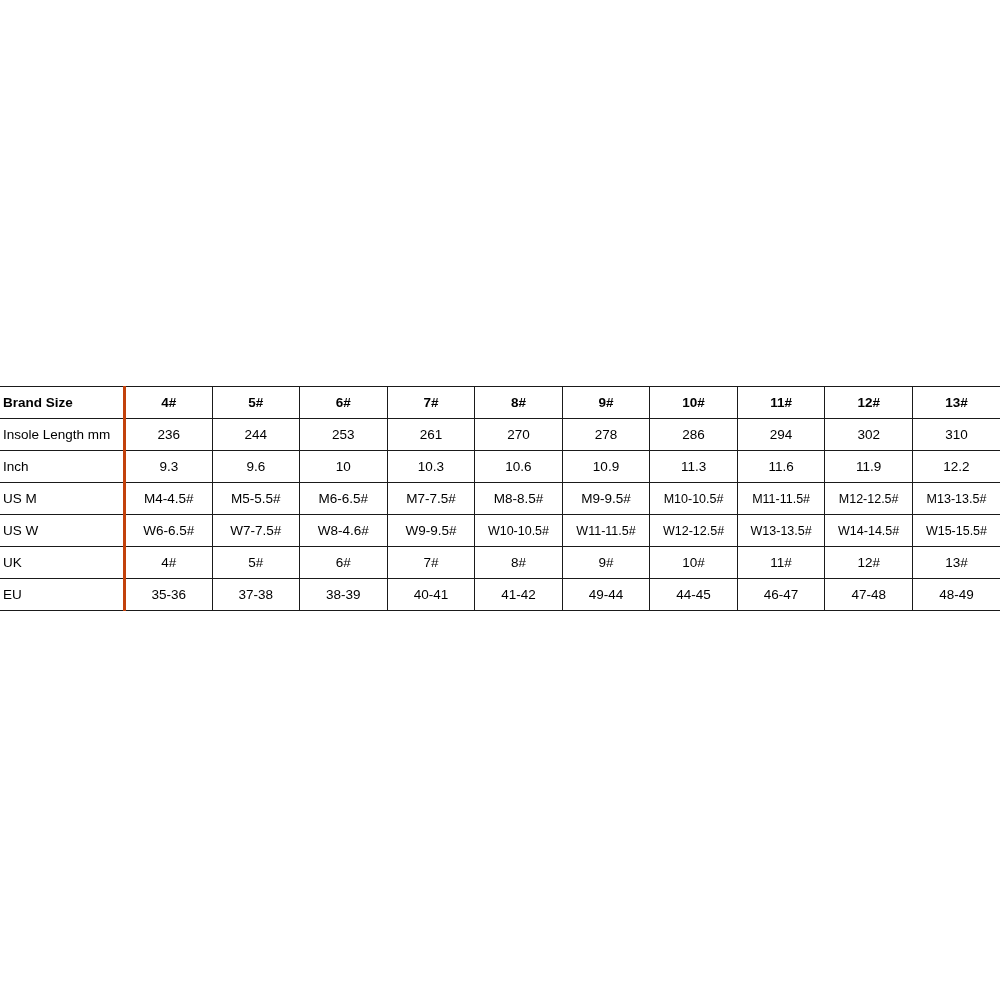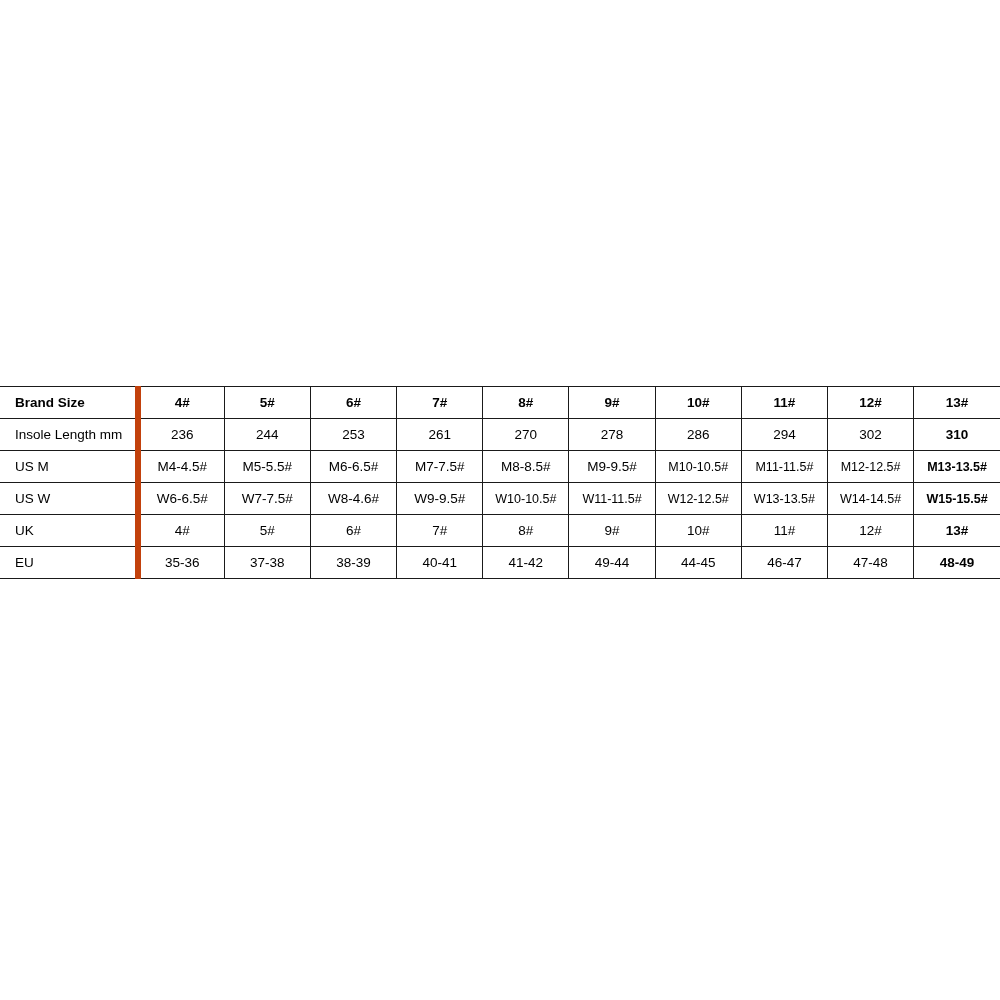--- a/index.html
+++ b/index.html
@@ -35,31 +35,30 @@
     height: 31px;
     padding: 0 2px;
     text-align: center;
     vertical-align: middle;
     white-space: nowrap;
     overflow: hidden;
   }
   
   table.size-chart td.label {
     text-align: left;
-    padding-left: 15px;
-    border-right: 6px solid #c2410c;
+    padding-left: 3px;
+    border-right: 3px solid #c2410c;
     width: 118px;
     font-size: 13.5px;
   }
   table.size-chart td.data {
     border-right: 1px solid #1a1a1a;
   }
   table.size-chart td.data.last {
     border-right: none;
-    font-weight: bold;
   }
   table.size-chart tr.header td {
     font-weight: bold;
   }
   table.size-chart tr.header td.data {
     font-weight: bold;
   }
   table.size-chart tr:not(:first-child) td {
     border-top: none;
   }
@@ -95,20 +94,33 @@
         <td class="data">253</td>
         <td class="data">261</td>
         <td class="data">270</td>
         <td class="data">278</td>
         <td class="data">286</td>
         <td class="data">294</td>
         <td class="data">302</td>
         <td class="data last">310</td>
       </tr>
 
+      <tr>
+        <td class="label">Inch</td>
+        <td class="data">9.3</td>
+        <td class="data">9.6</td>
+        <td class="data">10</td>
+        <td class="data">10.3</td>
+        <td class="data">10.6</td>
+        <td class="data">10.9</td>
+        <td class="data">11.3</td>
+        <td class="data">11.6</td>
+        <td class="data">11.9</td>
+        <td class="data last">12.2</td>
+      </tr>
 
       <tr>
         <td class="label">US M</td>
         <td class="data">M4-4.5#</td>
         <td class="data">M5-5.5#</td>
         <td class="data">M6-6.5#</td>
         <td class="data">M7-7.5#</td>
         <td class="data">M8-8.5#</td>
         <td class="data">M9-9.5#</td>
         <td class="data tight">M10-10.5#</td>

